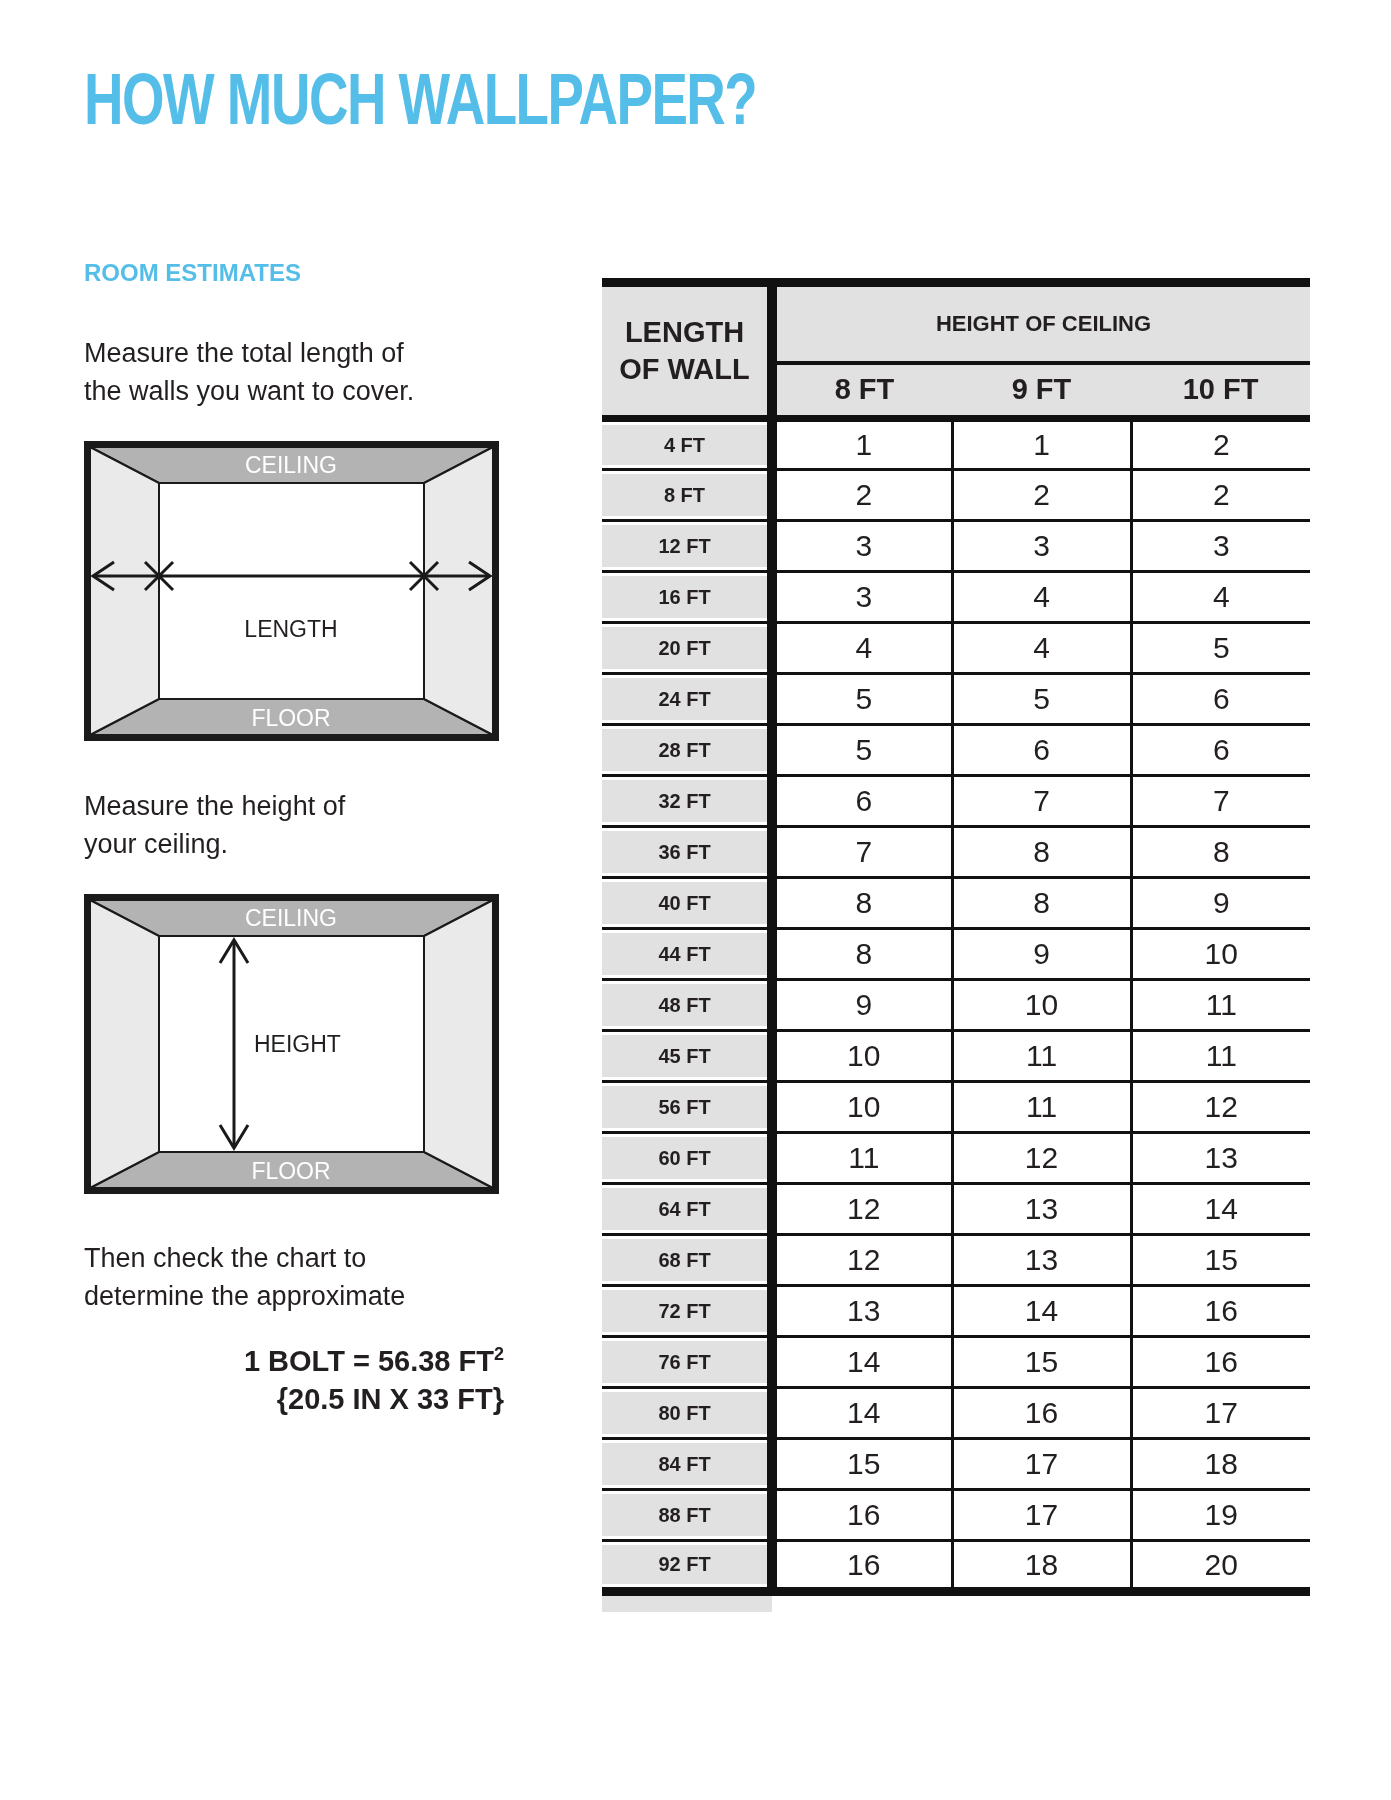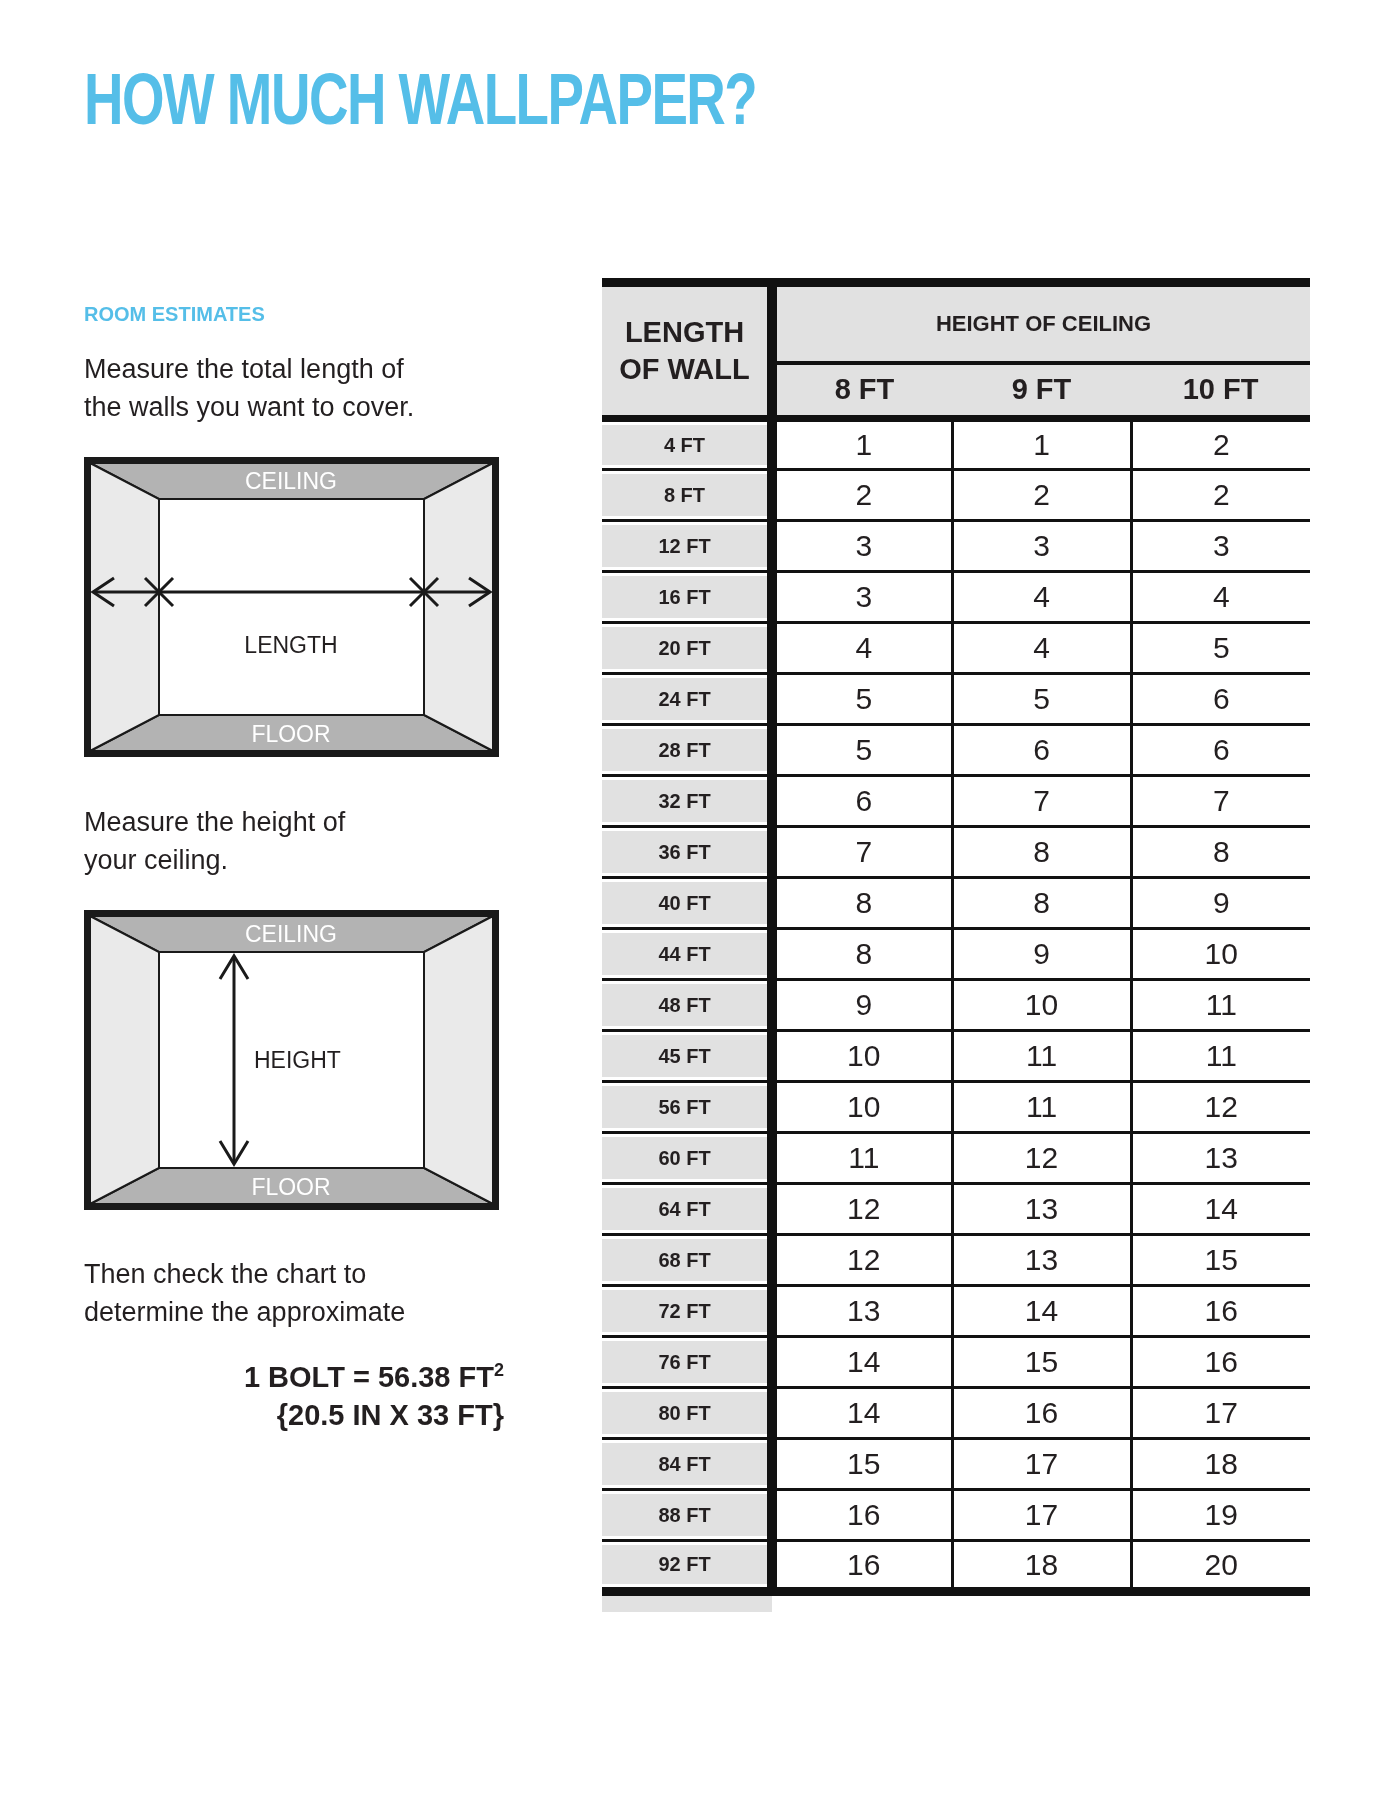--- a/index.html
+++ b/index.html
@@ -18,23 +18,23 @@
   
   .title{
     position:absolute;left:84px;top:58px;
     font-size:72px;font-weight:bold;color:var(--accent);
     letter-spacing:-2px;white-space:nowrap;
     transform:scaleX(.76);transform-origin:left top;
   }
 
   
   .left-col{position:absolute;left:84px;top:256px;width:420px;}
-  .sec-head{font-size:20px;font-weight:bold;color:var(--accent);line-height:34px;margin-top:41px;}
+  .sec-head{font-size:24px;font-weight:bold;color:var(--accent);line-height:34px;}
   .step{font-size:27px;line-height:38px;color:var(--ink);}
-  .step.s1{margin-top:19px;}
+  .step.s1{margin-top:44px;}
   .step.s2{margin-top:46px;}
   .step.s3{margin-top:45px;}
   .diagram{display:block;margin-top:31px;}
   .footnote{margin-top:81px;font-size:29px;font-weight:bold;line-height:38px;
     padding-left:32px;text-indent:-32px;}
   .boltinfo{margin-top:27px;font-size:29px;font-weight:bold;line-height:38px;text-align:right;}
   .boltinfo sup{font-size:18px;vertical-align:super;line-height:0;}
 
   
   .right-col{position:absolute;left:602px;top:268px;width:708px;}

